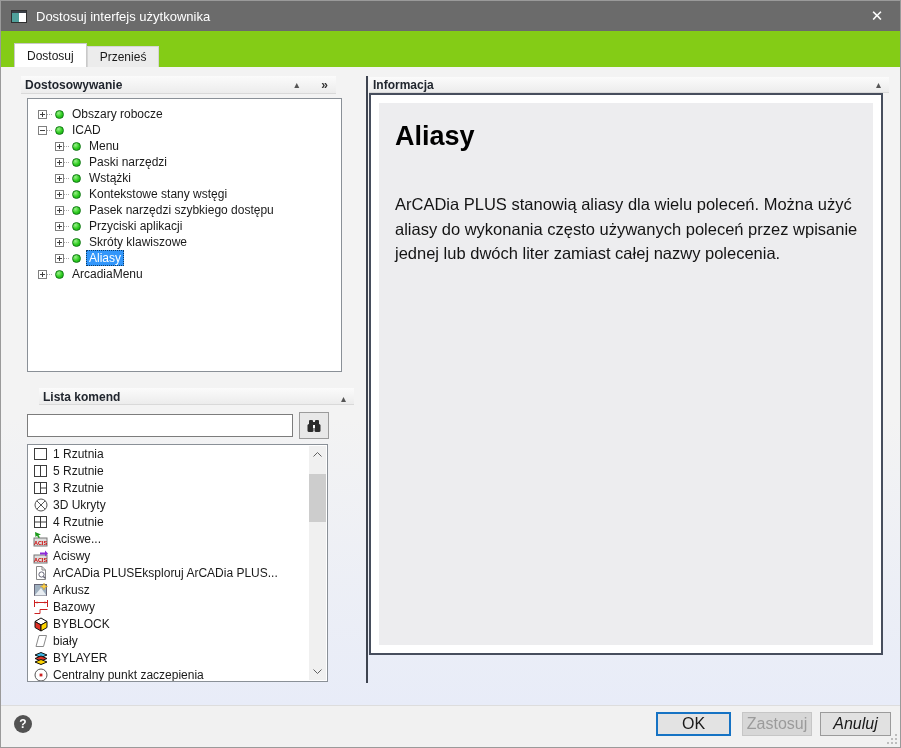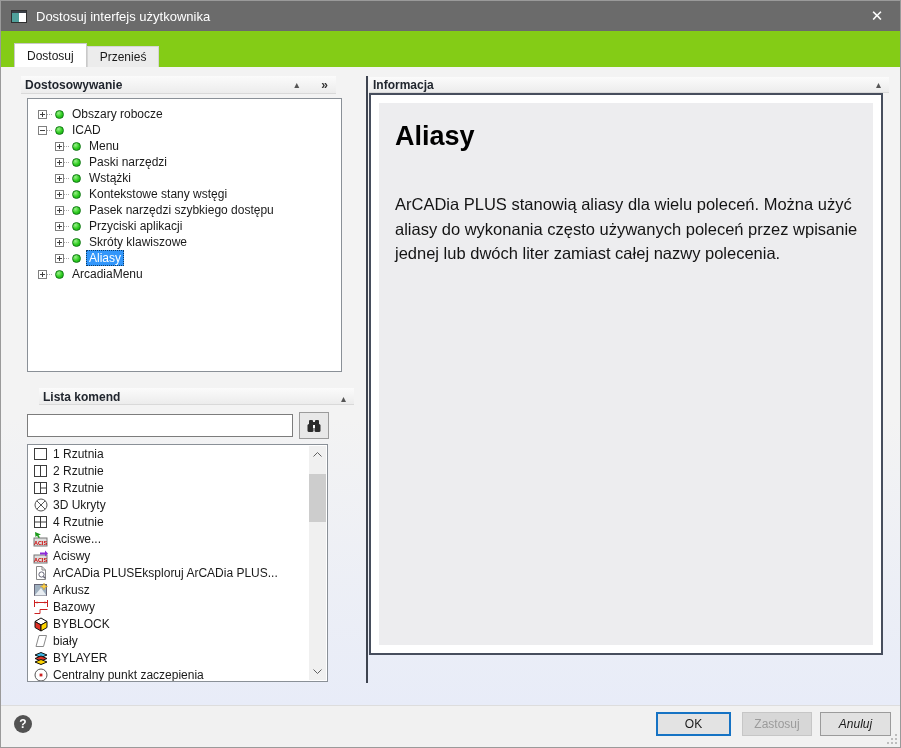--- a/index.html
+++ b/index.html
@@ -66,21 +66,21 @@
   .info-inner{width:100%;height:100%;background:#ededef;padding:6px 14px;}
   .info-heading{font-size:27px;font-weight:bold;color:#000;margin:12px 0 0 2px;}
   .info-body{font-size:16.5px;line-height:24.5px;color:#141414;margin:40px 0 0 2px;width:482px;}
   
   .footer{position:absolute;left:0;right:0;bottom:0;height:42px;background:#f1f1f1;
     border-top:1px solid #ddd;}
   .help-btn{position:absolute;left:13px;top:9px;width:18px;height:18px;border-radius:50%;
     background:#525252;color:#fff;font-weight:bold;font-size:12px;
     display:flex;align-items:center;justify-content:center;}
   .btn{position:absolute;top:6px;height:24px;background:#e1e1e1;border:1px solid #9b9b9b;
-    font-family:inherit;font-size:12px;color:#1a1a1a;text-align:center;padding:0;}
+    font-family:inherit;font-size:16px;color:#1a1a1a;text-align:center;padding:0;}
   .btn-ok{left:655px;width:75px;border:2px solid #1673c4;background:#e3e3e3;}
   .btn-apply{left:741px;width:70px;background:#d7d7d7;border:1px solid #c6c6c6;color:#9b9b9b;}
   .btn-cancel{left:819px;width:71px;font-style:italic;}
   .grip{position:absolute;right:3px;bottom:3px;}
   svg{display:block;}
 </style>
 </head>
 <body>
 
 <div class="dialog">
@@ -272,21 +272,21 @@
           </span>
           <span class="cmd-label">1 Rzutnia</span>
         </div>
         <div class="cmd-row">
           <span class="cmd-icon">
             <svg width="16" height="16" viewBox="0 0 16 16">
               <rect x="1.5" y="2.5" width="12" height="11" fill="#fff" stroke="#3c3c3c"></rect>
               <line x1="7.5" y1="2.5" x2="7.5" y2="13.5" stroke="#3c3c3c"></line>
             </svg>
           </span>
-          <span class="cmd-label">2 Rzutnie</span>
+          <span class="cmd-label">5 Rzutnie</span>
         </div>
         <div class="cmd-row">
           <span class="cmd-icon">
             <svg width="16" height="16" viewBox="0 0 16 16">
               <rect x="1.5" y="2.5" width="12" height="11" fill="#fff" stroke="#3c3c3c"></rect>
               <line x1="7.5" y1="2.5" x2="7.5" y2="13.5" stroke="#3c3c3c"></line>
               <line x1="7.5" y1="8" x2="13.5" y2="8" stroke="#3c3c3c"></line>
             </svg>
           </span>
           <span class="cmd-label">3 Rzutnie</span>

